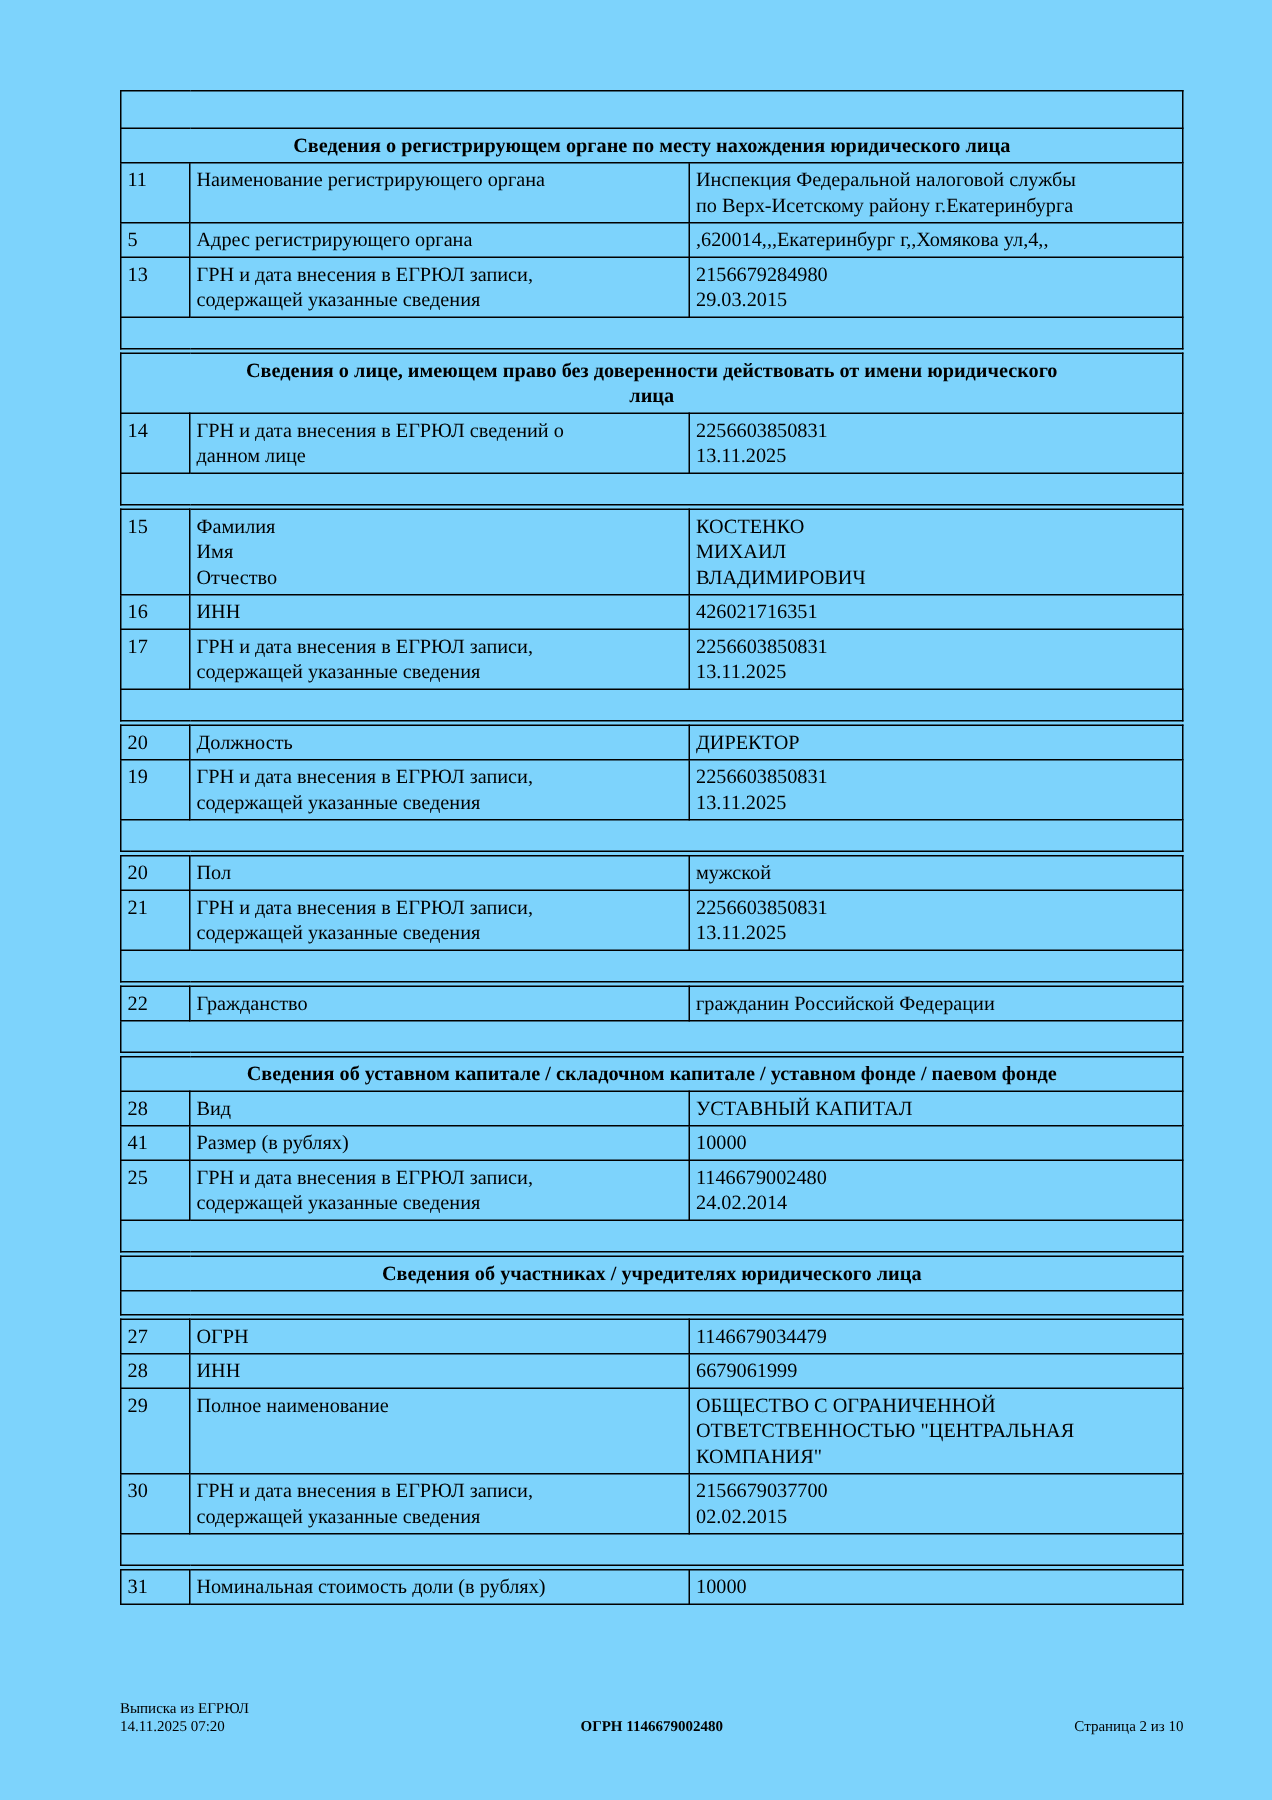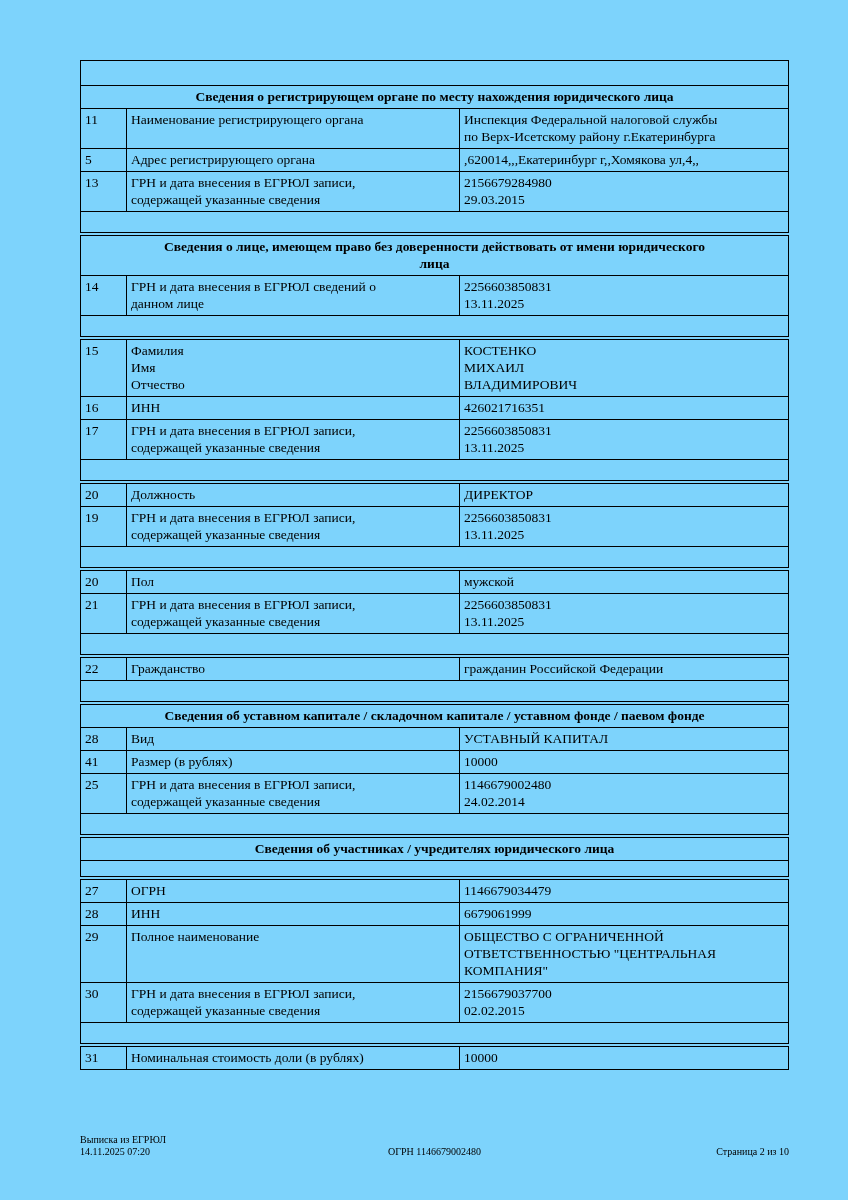--- a/index.html
+++ b/index.html
@@ -53,21 +53,21 @@
     top: 1134px;
     width: 709px;
     display: flex;
     justify-content: center;
     align-items: flex-end;
     font-size: 10px;
     line-height: 12px;
     color: #000;
   }
   .footer .left { text-align: left; width: 200px; }
-  .footer .center { text-align: center; flex: 1; }
+  .footer .center { text-align: center; flex: 1; font-weight: bold; }
   .footer .right { text-align: right; width: 200px; }
 </style>
 </head>
 <body>
 
 <div class="page">
   <div class="doc">
 
     <table class="info-table">
       <colgroup>

